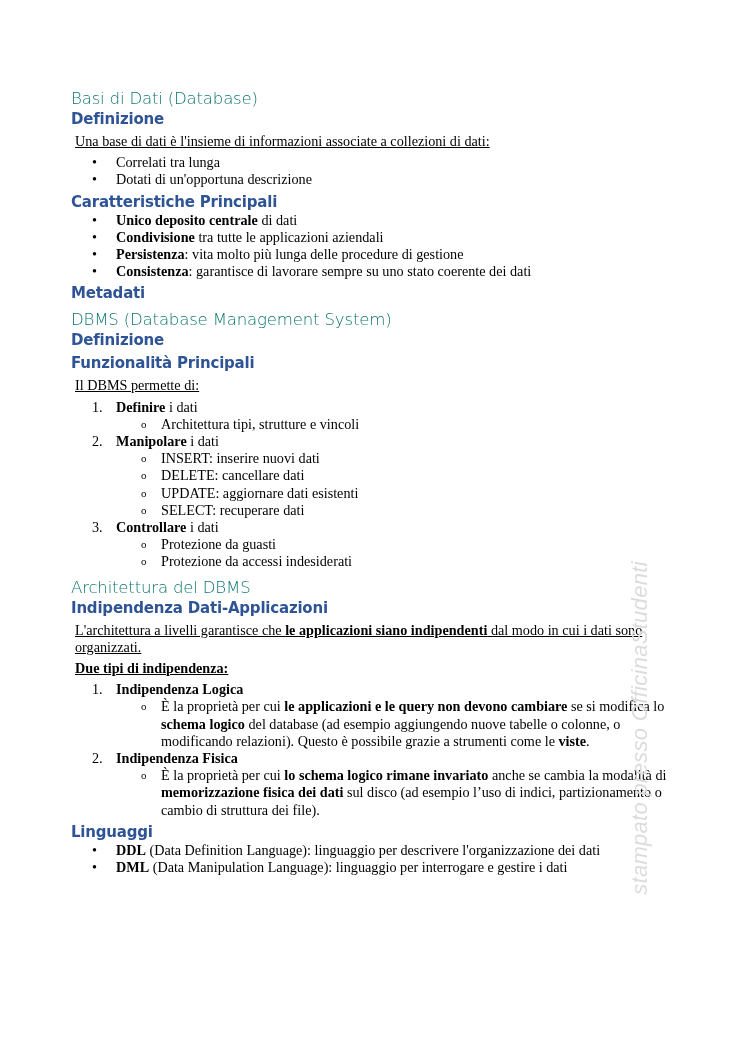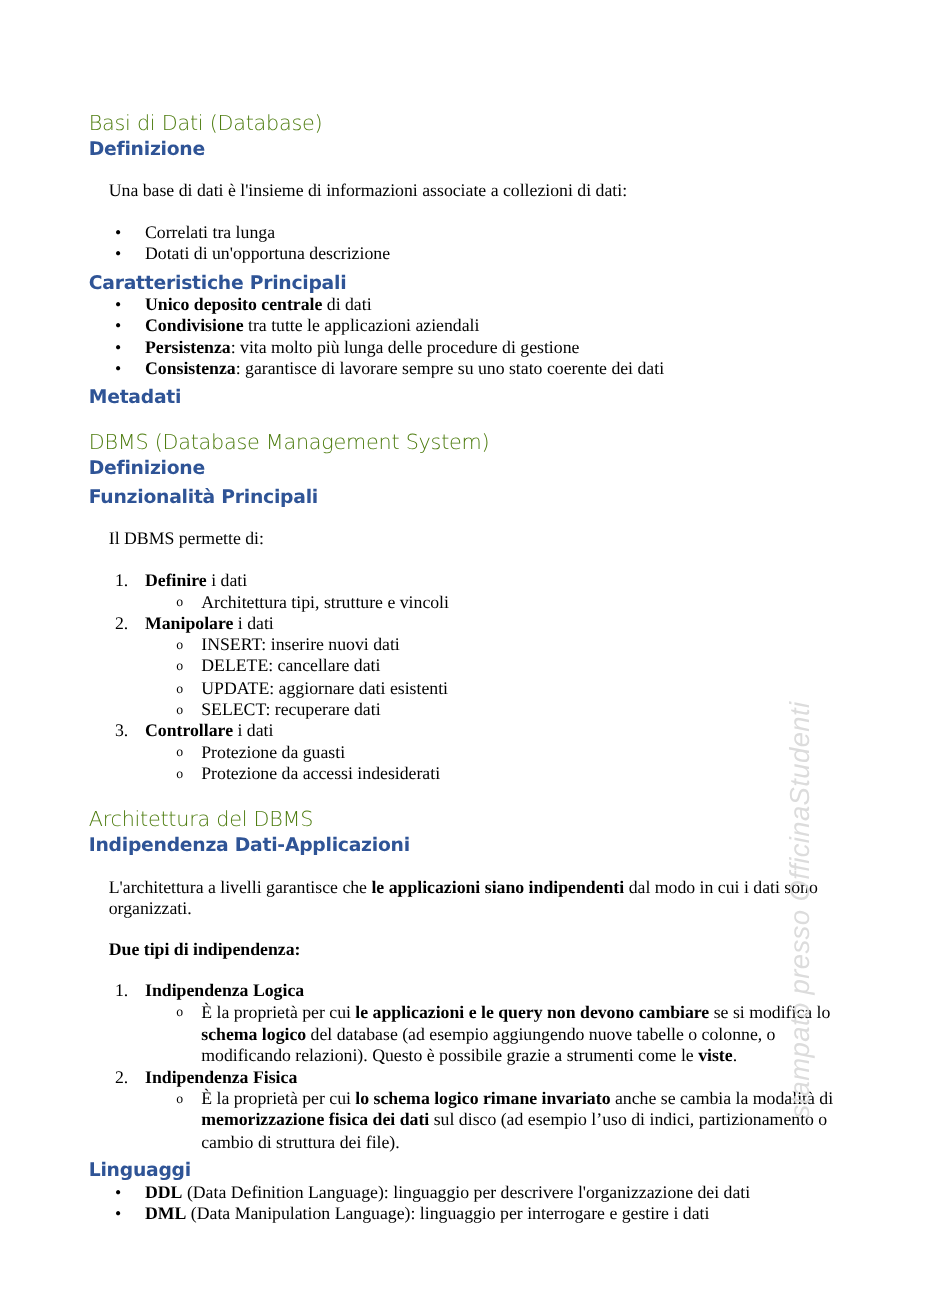--- a/index.html
+++ b/index.html
@@ -1,22 +1,22 @@
 <!DOCTYPE html>
 <html><head>
 <meta charset="utf-8">
 <style>
   html, body { margin: 0; padding: 0; background: #ffffff; }
   body { width: 744px; height: 1053px; position: relative; overflow: hidden; }
   .page { position: absolute; left: 71px; top: 88px; width: 602px; color: #000; font-family: "Liberation Serif", serif; font-size: 14.2px; line-height: 17.2px; }
-  .h1 { font-family: "DejaVu Sans", sans-serif; font-weight: 300; color: #4d7c0f; font-size: 16.6px; line-height: 22px; margin: 0; letter-spacing: -0.2px; }
+  .h1 { font-family: "DejaVu Sans", sans-serif; font-weight: 300; color: #0f766e; font-size: 16.6px; line-height: 22px; margin: 0; letter-spacing: -0.2px; }
   .h2 { font-family: "DejaVu Sans", sans-serif; color: #2F5496; font-size: 15px; line-height: 19px; margin: 0; letter-spacing: -0.2px; }
   .h2.gap { margin-top: 4px; }
-  .h1.gap { margin-top: 16px; }
-  p { margin: 16px; }
+  .h1.gap { margin-top: 6px; }
+  p { margin: 4px; text-decoration: underline; }
   .justify { text-align: justify; }
   ul.bul { list-style: none; margin: 0; padding: 0; }
   ul.bul li { position: relative; padding-left: 45px; }
   ul.bul li .mk { position: absolute; left: 21px; top: 0; }
   ol.num { list-style: none; margin: 0; padding: 0; }
   ol.num > li { position: relative; padding-left: 45px; }
   ol.num > li > .mk { position: absolute; left: 21px; top: 0; }
   ul.sub { list-style: none; margin: 0; padding: 0; }
   ul.sub li { position: relative; padding-left: 45px; }
   ul.sub li .mk { position: absolute; left: 25px; top: 0; font-size: 11px; }

